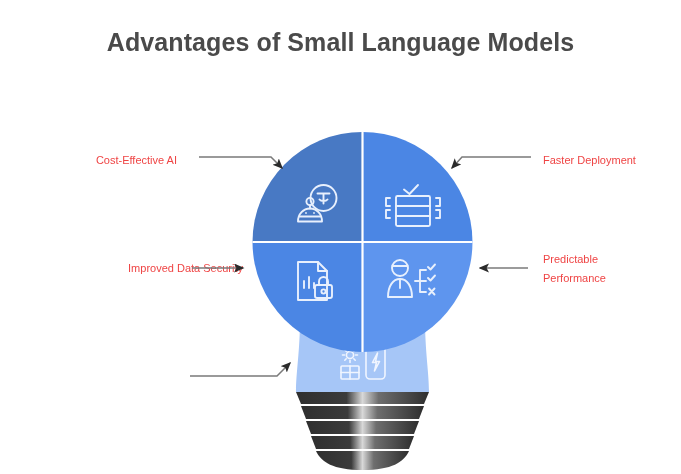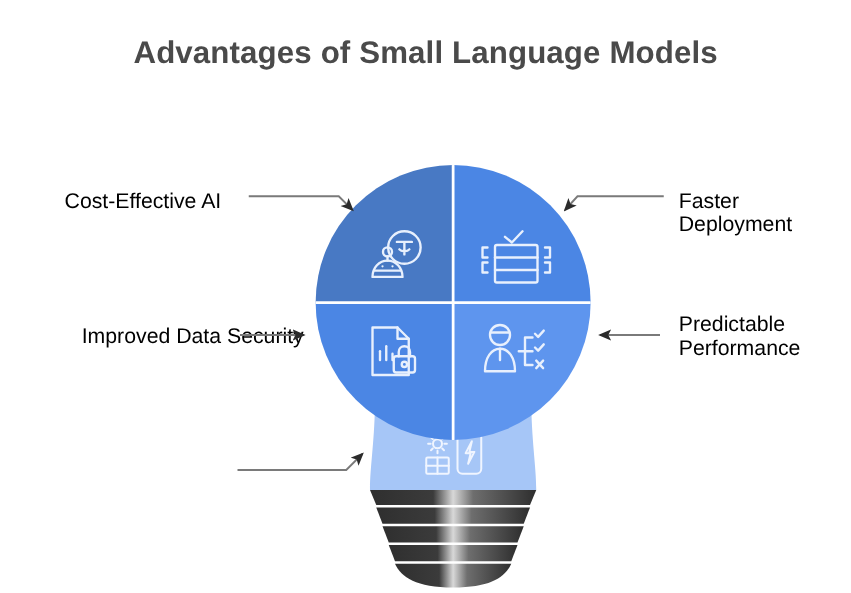--- a/index.html
+++ b/index.html
@@ -27,22 +27,22 @@
     top: 28px;
     width: 681px;
     text-align: center;
     font-size: 25px;
     font-weight: bold;
     color: #4a4a4a;
     letter-spacing: 0.1px;
   }
   .label {
     position: absolute;
-    font-size: 17px;
-    color: #000000;
+    font-size: 11px;
+    color: #ef4444;
     line-height: 19px;
     white-space: pre-line;
   }
   .label-left {
     text-align: right;
   }
   .label-right {
     text-align: left;
   }
   #lbl-cost      { right: 493px; top: 151px; }

